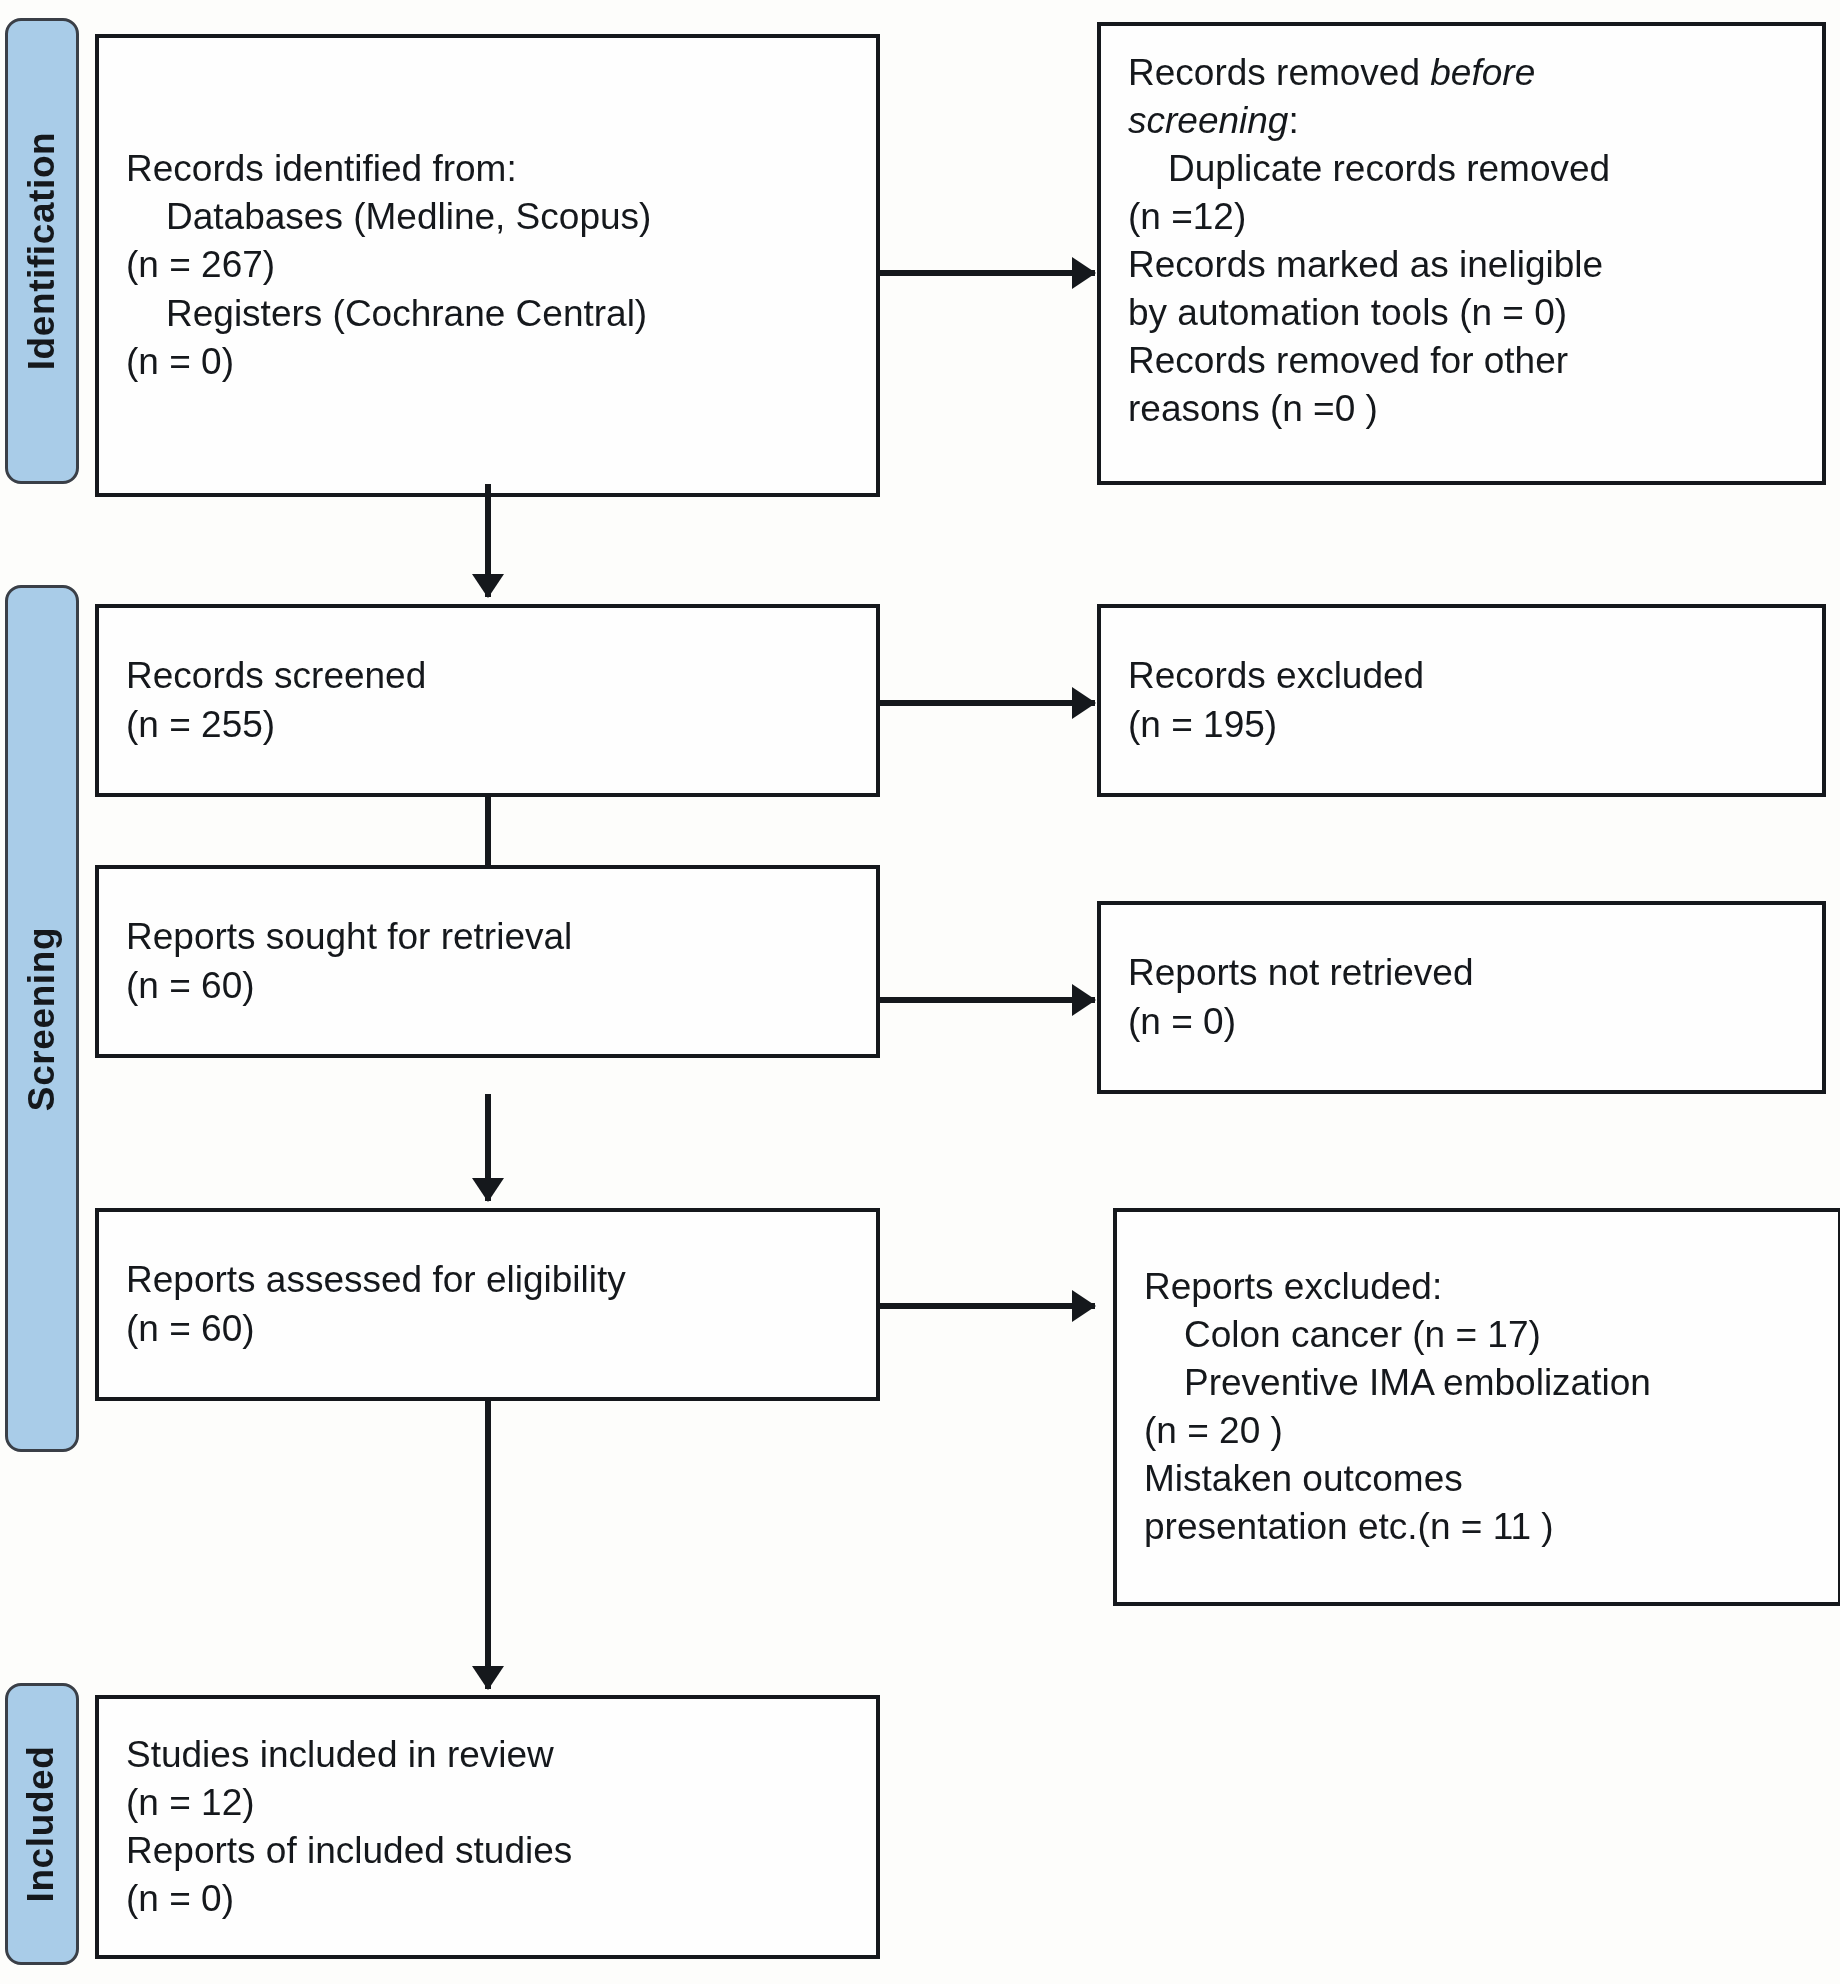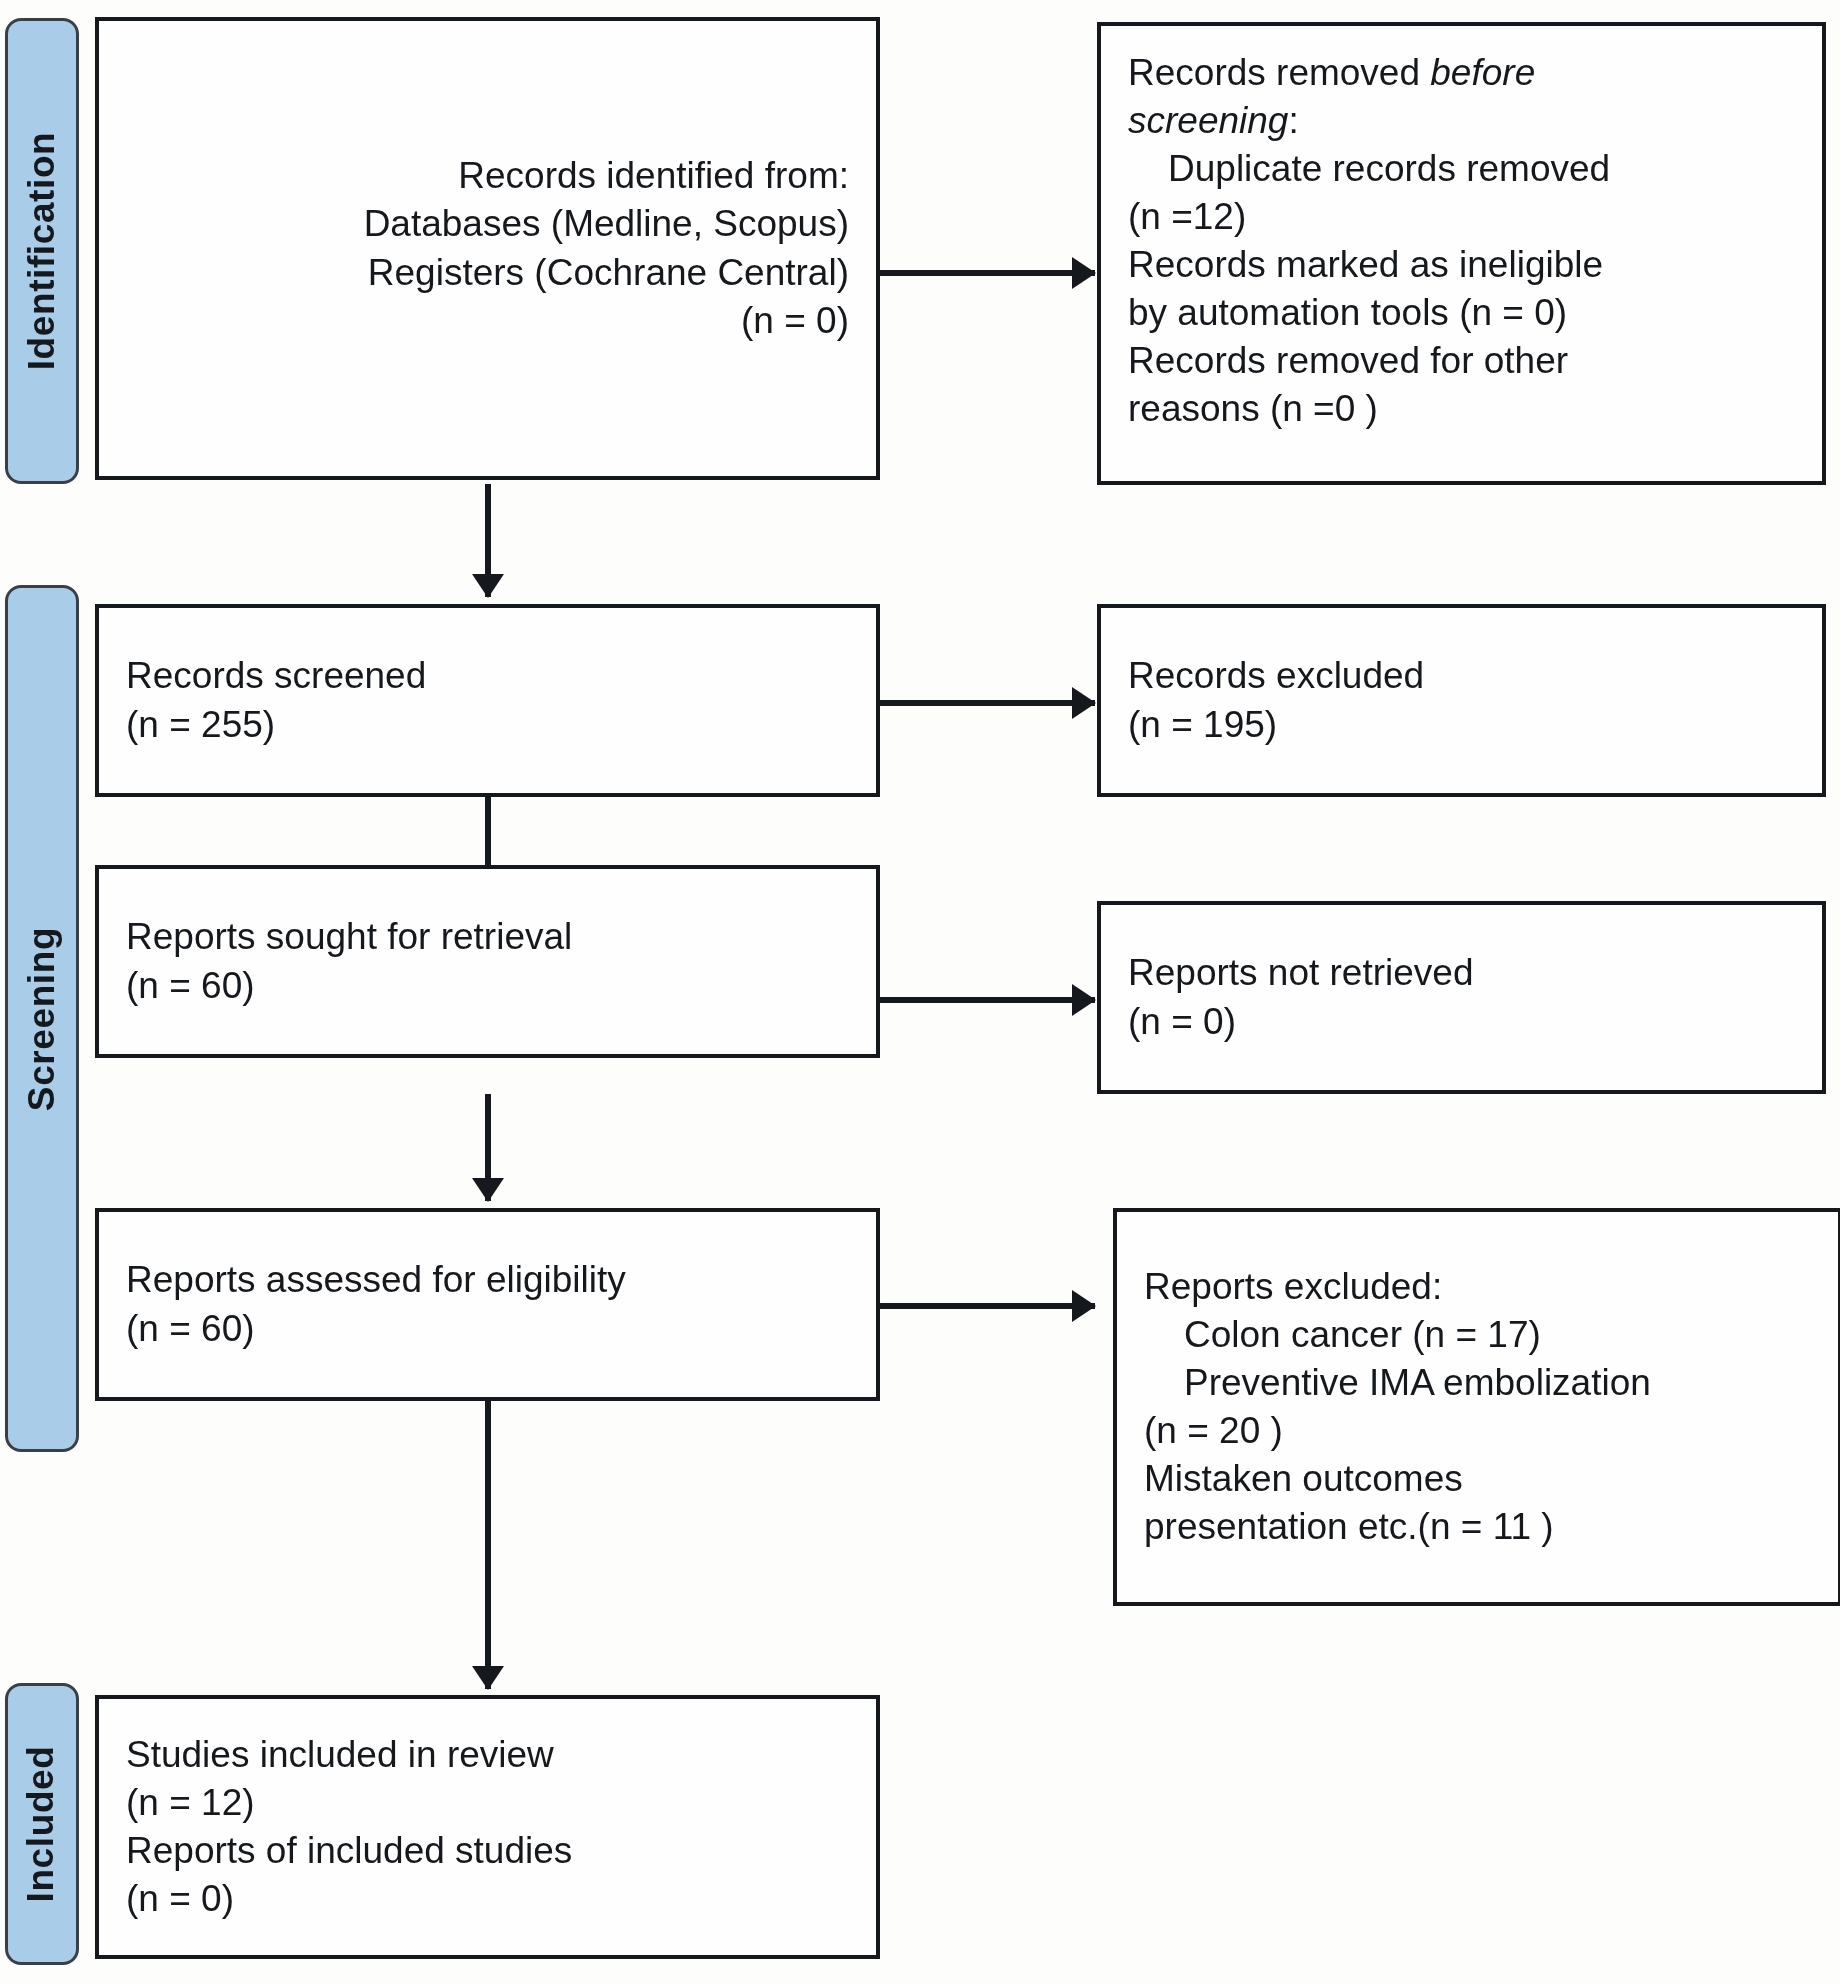--- a/index.html
+++ b/index.html
@@ -92,23 +92,24 @@
   </div>
 
   <div class="stage-label" style="left:4.9px; top:585px; width:74px; height:867px;">
     <span>Screening</span>
   </div>
 
   <div class="stage-label" style="left:4.9px; top:1683px; width:74px; height:282px;">
     <span>Included</span>
   </div>
 
-  <div class="box" style="left:95px; top:17px; width:785px; height:463px;align-items:flex-end;">
+  <div class="box" style="left:95px; top:34px; width:785px; height:463px;">
     <div class="ln">Records identified from:</div>
     <div class="ln ind">Databases (Medline, Scopus)</div>
+    <div class="ln">(n = 267)</div>
     <div class="ln ind">Registers (Cochrane Central)</div>
     <div class="ln">(n = 0)</div>
   </div>
 
   <div class="box" style="left:1097px; top:21.5px; width:729px; height:463px; justify-content:flex-start; padding-top:23px;">
     <div class="ln"><span>Records removed </span><i>before</i></div>
     <div class="ln"><i>screening</i><span>:</span></div>
     <div class="ln ind">Duplicate records removed</div>
     <div class="ln">(n =12)</div>
     <div class="ln">Records marked as ineligible</div>

